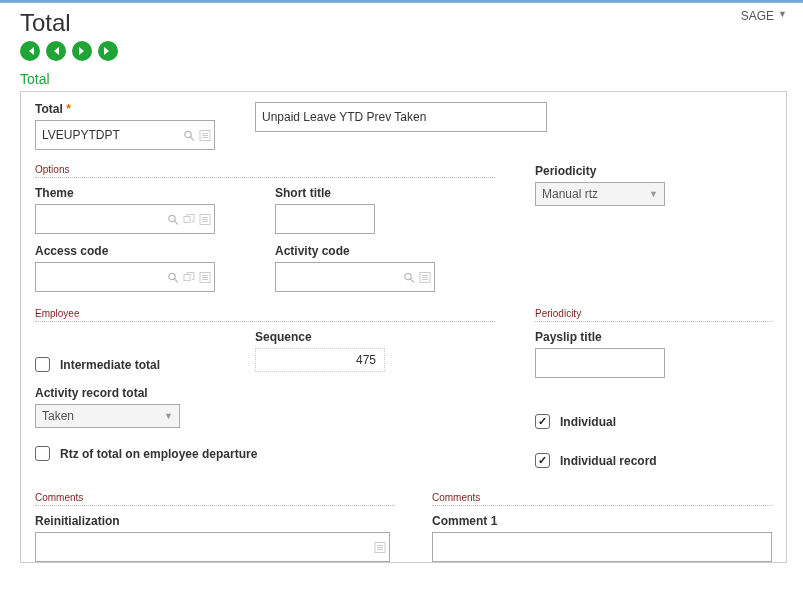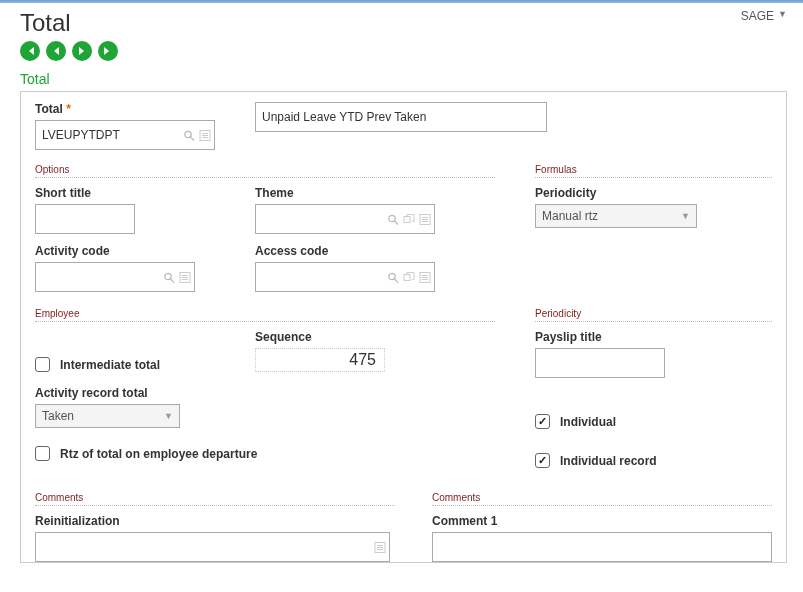--- a/index.html
+++ b/index.html
@@ -118,21 +118,21 @@
     position: absolute;
     right: 6px;
     color: #999;
     font-size: 9px;
   }
   .dotted-box {
     height: 24px;
     border: 1px dotted #ccc;
     padding: 2px 8px;
     text-align: right;
-    font-size: 16px;
+    font-size: 12px;
     display: flex;
     align-items: center;
     justify-content: flex-end;
     color: #333;
   }
   .checkbox {
     display: flex;
     align-items: center;
     gap: 10px;
     font-size: 12px;
@@ -228,20 +228,74 @@
     <div class="col" style="width:250px">
       <input class="input" style="width: 292px;" value="Unpaid Leave YTD Prev Taken">
     </div>
   </div>
 
   <div class="row mb10">
     <div class="left-block">
       <div class="section-title">Options</div>
       <div class="options-grid">
         <div class="col">
+          <div class="field-label">Theme</div>
+          <div class="input-wrap mb10" style="width:180px">
+            <input class="input" style="width: 180px;" value="">
+            <span class="input-icons">
+              <span class="ico">
+                  <svg width="12" height="12" viewBox="0 0 12 12">
+                    <circle cx="5" cy="5" r="3.2" fill="none" stroke="#bbb" stroke-width="1.3"></circle>
+                    <line x1="7.5" y1="7.5" x2="11" y2="11" stroke="#bbb" stroke-width="1.3"></line>
+                  </svg>
+                </span>
+              <span class="ico">
+                  <svg width="12" height="12" viewBox="0 0 12 12">
+                    <rect x="1" y="3" width="6" height="6" fill="none" stroke="#ccc"></rect>
+                    <path d="M4 3V1h7v7h-2" fill="none" stroke="#ccc"></path>
+                  </svg>
+                </span>
+              <span class="ico">
+                  <svg width="12" height="12" viewBox="0 0 12 12">
+                    <rect x="1" y="1" width="10" height="10" fill="none" stroke="#ccc"></rect>
+                    <line x1="3" y1="4" x2="9" y2="4" stroke="#ccc"></line>
+                    <line x1="3" y1="6" x2="9" y2="6" stroke="#ccc"></line>
+                    <line x1="3" y1="8" x2="9" y2="8" stroke="#ccc"></line>
+                  </svg>
+                </span>
+            </span>
+          </div>
+          <div class="field-label">Access code</div>
+          <div class="input-wrap" style="width:180px">
+            <input class="input" style="width: 180px;" value="">
+            <span class="input-icons">
+              <span class="ico">
+                  <svg width="12" height="12" viewBox="0 0 12 12">
+                    <circle cx="5" cy="5" r="3.2" fill="none" stroke="#bbb" stroke-width="1.3"></circle>
+                    <line x1="7.5" y1="7.5" x2="11" y2="11" stroke="#bbb" stroke-width="1.3"></line>
+                  </svg>
+                </span>
+              <span class="ico">
+                  <svg width="12" height="12" viewBox="0 0 12 12">
+                    <rect x="1" y="3" width="6" height="6" fill="none" stroke="#ccc"></rect>
+                    <path d="M4 3V1h7v7h-2" fill="none" stroke="#ccc"></path>
+                  </svg>
+                </span>
+              <span class="ico">
+                  <svg width="12" height="12" viewBox="0 0 12 12">
+                    <rect x="1" y="1" width="10" height="10" fill="none" stroke="#ccc"></rect>
+                    <line x1="3" y1="4" x2="9" y2="4" stroke="#ccc"></line>
+                    <line x1="3" y1="6" x2="9" y2="6" stroke="#ccc"></line>
+                    <line x1="3" y1="8" x2="9" y2="8" stroke="#ccc"></line>
+                  </svg>
+                </span>
+            </span>
+          </div>
+        </div>
+        <div class="col">
           <div class="field-label">Short title</div>
           <input class="input mb10" style="width: 100px;" value="">
           <div class="field-label">Activity code</div>
           <div class="input-wrap" style="width:160px">
             <input class="input" style="width: 160px;" value="">
             <span class="input-icons">
               <span class="ico">
                   <svg width="12" height="12" viewBox="0 0 12 12">
                     <circle cx="5" cy="5" r="3.2" fill="none" stroke="#bbb" stroke-width="1.3"></circle>
                     <line x1="7.5" y1="7.5" x2="11" y2="11" stroke="#bbb" stroke-width="1.3"></line>
@@ -251,80 +305,25 @@
                   <svg width="12" height="12" viewBox="0 0 12 12">
                     <rect x="1" y="1" width="10" height="10" fill="none" stroke="#ccc"></rect>
                     <line x1="3" y1="4" x2="9" y2="4" stroke="#ccc"></line>
                     <line x1="3" y1="6" x2="9" y2="6" stroke="#ccc"></line>
                     <line x1="3" y1="8" x2="9" y2="8" stroke="#ccc"></line>
                   </svg>
                 </span>
             </span>
           </div>
         </div>
-        <div class="col">
-          <div class="field-label">Theme</div>
-          <div class="input-wrap mb10" style="width:180px">
-            <input class="input" style="width: 180px;" value="">
-            <span class="input-icons">
-              <span class="ico">
-                  <svg width="12" height="12" viewBox="0 0 12 12">
-                    <circle cx="5" cy="5" r="3.2" fill="none" stroke="#bbb" stroke-width="1.3"></circle>
-                    <line x1="7.5" y1="7.5" x2="11" y2="11" stroke="#bbb" stroke-width="1.3"></line>
-                  </svg>
-                </span>
-              <span class="ico">
-                  <svg width="12" height="12" viewBox="0 0 12 12">
-                    <rect x="1" y="3" width="6" height="6" fill="none" stroke="#ccc"></rect>
-                    <path d="M4 3V1h7v7h-2" fill="none" stroke="#ccc"></path>
-                  </svg>
-                </span>
-              <span class="ico">
-                  <svg width="12" height="12" viewBox="0 0 12 12">
-                    <rect x="1" y="1" width="10" height="10" fill="none" stroke="#ccc"></rect>
-                    <line x1="3" y1="4" x2="9" y2="4" stroke="#ccc"></line>
-                    <line x1="3" y1="6" x2="9" y2="6" stroke="#ccc"></line>
-                    <line x1="3" y1="8" x2="9" y2="8" stroke="#ccc"></line>
-                  </svg>
-                </span>
-            </span>
-          </div>
-          <div class="field-label">Access code</div>
-          <div class="input-wrap" style="width:180px">
-            <input class="input" style="width: 180px;" value="">
-            <span class="input-icons">
-              <span class="ico">
-                  <svg width="12" height="12" viewBox="0 0 12 12">
-                    <circle cx="5" cy="5" r="3.2" fill="none" stroke="#bbb" stroke-width="1.3"></circle>
-                    <line x1="7.5" y1="7.5" x2="11" y2="11" stroke="#bbb" stroke-width="1.3"></line>
-                  </svg>
-                </span>
-              <span class="ico">
-                  <svg width="12" height="12" viewBox="0 0 12 12">
-                    <rect x="1" y="3" width="6" height="6" fill="none" stroke="#ccc"></rect>
-                    <path d="M4 3V1h7v7h-2" fill="none" stroke="#ccc"></path>
-                  </svg>
-                </span>
-              <span class="ico">
-                  <svg width="12" height="12" viewBox="0 0 12 12">
-                    <rect x="1" y="1" width="10" height="10" fill="none" stroke="#ccc"></rect>
-                    <line x1="3" y1="4" x2="9" y2="4" stroke="#ccc"></line>
-                    <line x1="3" y1="6" x2="9" y2="6" stroke="#ccc"></line>
-                    <line x1="3" y1="8" x2="9" y2="8" stroke="#ccc"></line>
-                  </svg>
-                </span>
-            </span>
-          </div>
-        </div>
       </div>
     </div>
     <div class="right-block">
-      <div class="section-title">Formulas</div>
       <div class="field-label">Periodicity</div>
-      <div class="select" style="width:162px">
+      <div class="select" style="width:130px">
         <span>Manual rtz</span>
         <span class="caret">▼</span>
       </div>
     </div>
   </div>
 
   <div class="row mb10" style="margin-top:16px">
     <div class="left-block">
       <div class="section-title">Employee</div>
       <div class="reports-grid mb14">

